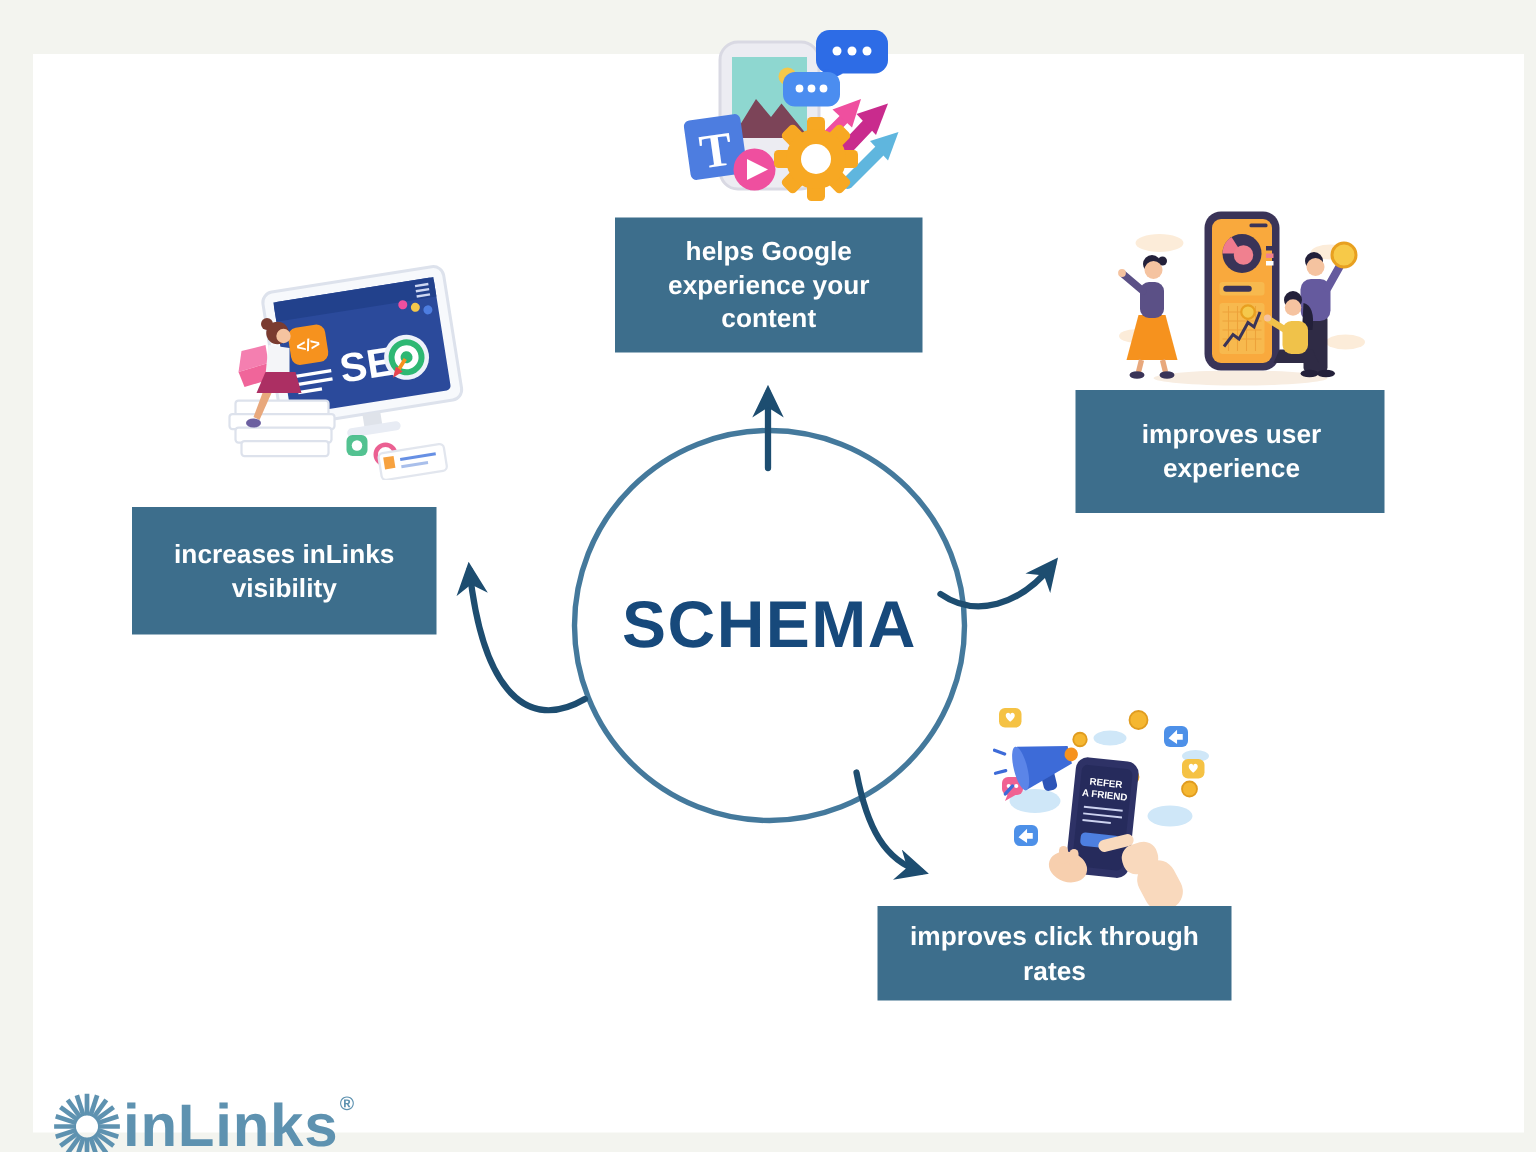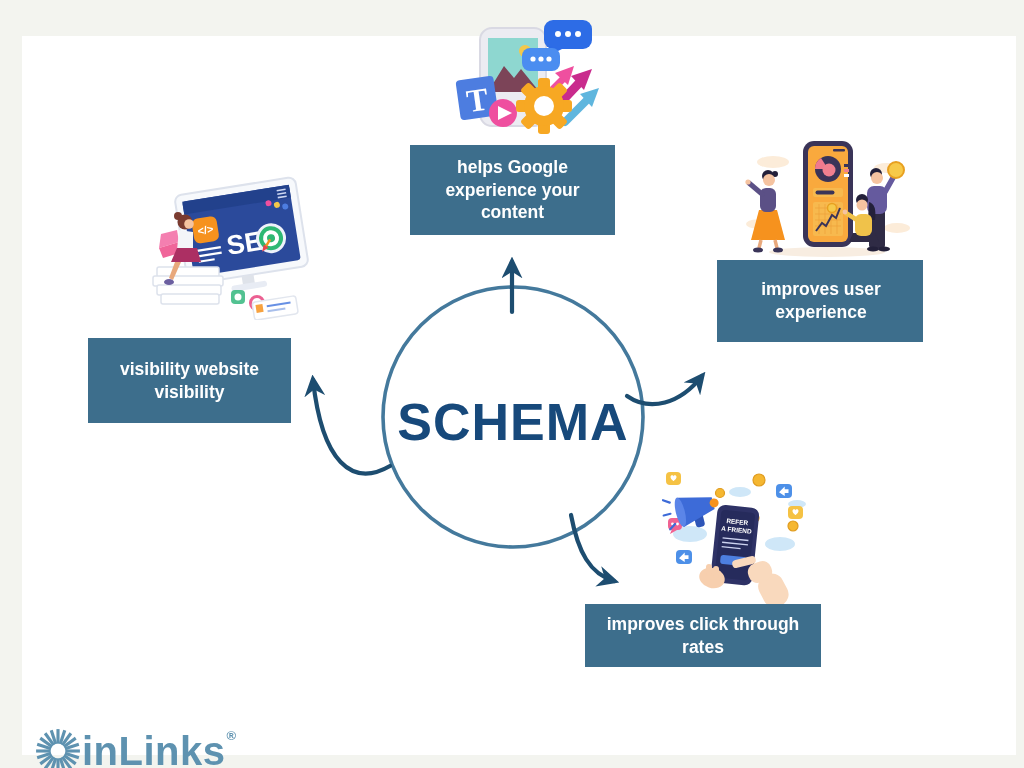--- a/index.html
+++ b/index.html
@@ -15,21 +15,21 @@
   }
   .surface{position:absolute;left:22px;top:36px;width:994px;height:719px;background:var(--surface-bg);}
   .diagram-svg{position:absolute;left:0;top:0;width:1024px;height:768px;pointer-events:none;}
   .illu{position:absolute;}
   #illu-content{left:450px;top:16px;width:155px;height:130px;}
   #illu-seo{left:135px;top:172px;width:175px;height:148px;}
   #illu-ux{left:745px;top:136px;width:165px;height:125px;}
   #illu-refer{left:662px;top:466px;width:150px;height:138px;}
   .schema-title{
     position:absolute;left:363px;top:392px;width:300px;text-align:center;
-    font-size:52px;font-weight:bold;letter-spacing:1px;color:var(--title-color);
+    font-size:44px;font-weight:bold;letter-spacing:1px;color:var(--title-color);
   }
   .benefit-box{
     position:absolute;background:var(--box-bg);color:var(--box-text);
     display:flex;align-items:center;justify-content:center;text-align:center;
     font-size:17.5px;font-weight:bold;line-height:1.3;padding:0 14px;
   }
   #box-top{left:410px;top:145px;width:205px;height:90px;}
   #box-left{left:88px;top:338px;width:203px;height:85px;}
   #box-right{left:717px;top:260px;width:206px;height:82px;padding-left:16px;}
   #box-bottom{left:585px;top:604px;width:236px;height:63px;}
@@ -315,21 +315,21 @@
     <rect x="70" y="92" width="24" height="8" rx="4" transform="rotate(-14 82 96)" fill="#f9d9bd"></rect>
   </g>
 </svg>
 
 <div class="schema-title">SCHEMA</div>
 
 <div id="box-top" class="benefit-box">
   <span>helps Google experience your content</span>
 </div>
 <div id="box-left" class="benefit-box">
-  <span>visibility website visibility</span>
+  <span>increases inLinks visibility</span>
 </div>
 <div id="box-right" class="benefit-box">
   <span>improves user experience</span>
 </div>
 <div id="box-bottom" class="benefit-box">
   <span>improves click through rates</span>
 </div>
 
 <div class="logo">
   <svg width="48" height="48" viewBox="0 0 46 46">

